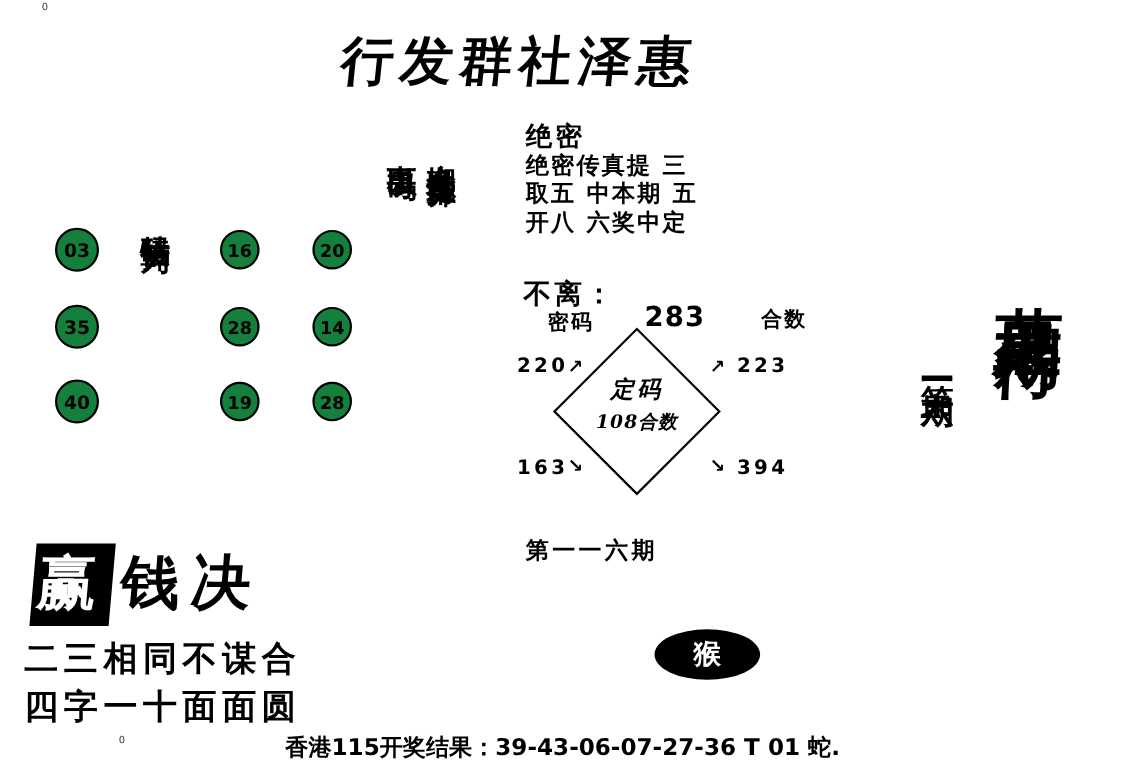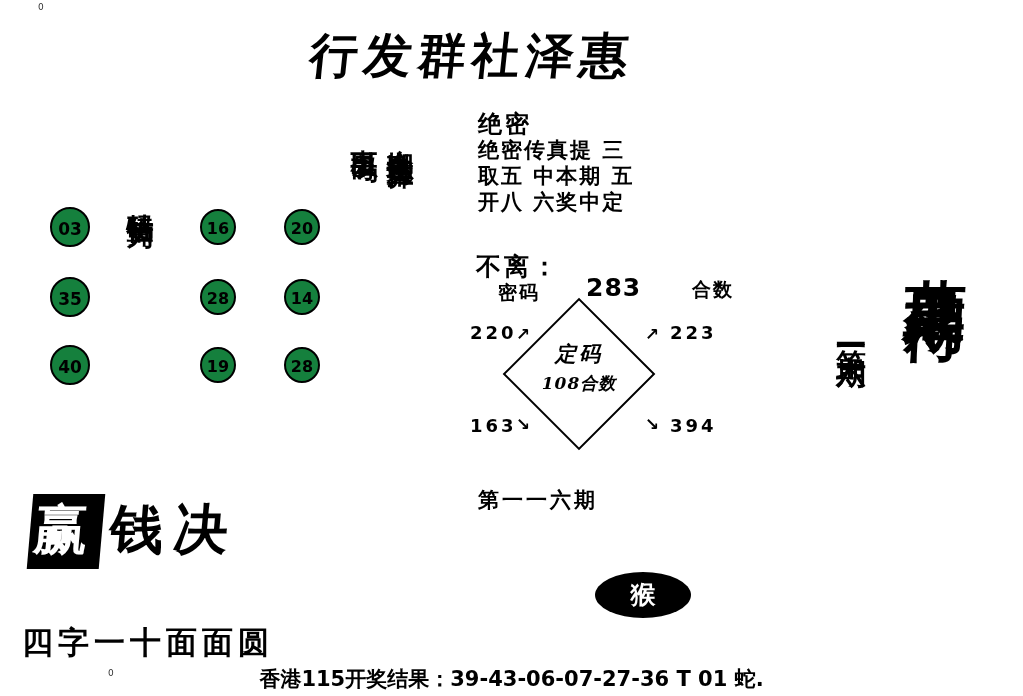--- a/index.html
+++ b/index.html
@@ -337,20 +337,21 @@
     <div class="arrow" id="ar-bl">↘</div>
     <div class="arrow" id="ar-br">↘</div>
   </div>
 
   <div class="abs" id="zodiac-label">第一一六期</div>
   <div class="abs" id="zodiac-ellipse">猴</div>
 
   <div class="abs" id="win-title">
     <span class="first">赢</span><span>钱决</span>
   </div>
+  <div class="abs" id="slogan-1">二三相同不谋合</div>
   <div class="abs" id="slogan-2">四字一十面面圆</div>
 
   <div class="abs vert" id="brand-col">萬衆期待</div>
   <div class="abs vert" id="issue-col">第一一六期</div>
 
   <div class="abs result-bar" id="bottom-result">香港115开奖结果：39-43-06-07-27-36 T 01 蛇.</div>
   <div class="abs" id="corner-zero-bottom">0</div>
 
 </div>
 

